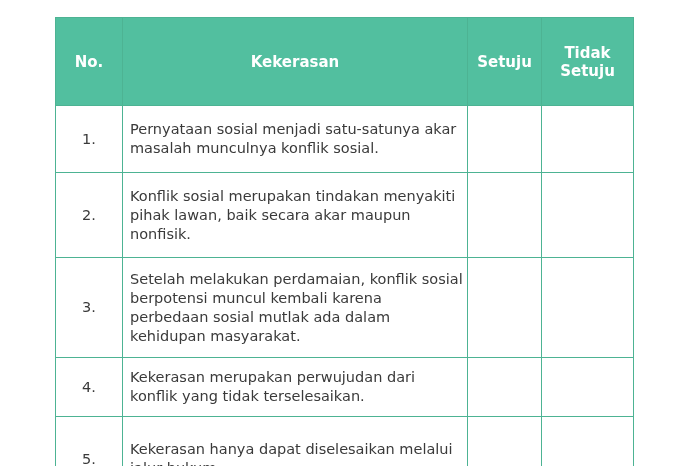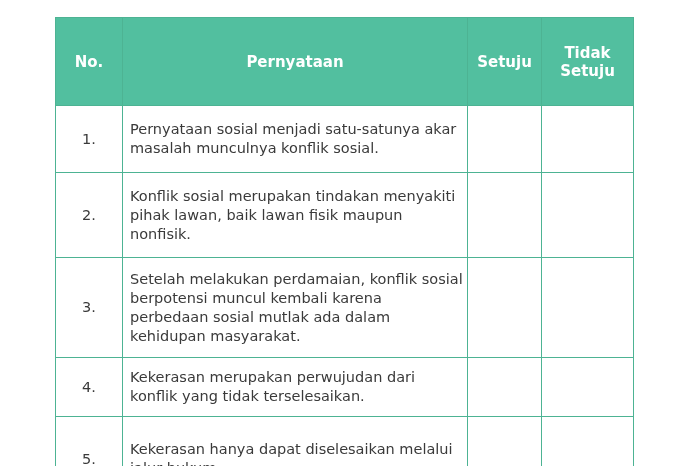--- a/index.html
+++ b/index.html
@@ -46,38 +46,38 @@
 <table class="survey">
   <colgroup>
     <col style="width:67px">
     <col style="width:345px">
     <col style="width:74px">
     <col style="width:92px">
   </colgroup>
   <thead>
     <tr>
       <th>No.</th>
-      <th>Pernyataan</th>
+      <th>Kekerasan</th>
       <th>Setuju</th>
       <th class="th-multi">
         <span>Tidak</span>
         <span>Setuju</span>
       </th>
     </tr>
   </thead>
   <tbody>
     <tr style="height:67px">
       <td class="no">1.</td>
       <td class="stmt">Pernyataan sosial menjadi satu-satunya akar masalah munculnya konflik sosial.</td>
       <td></td>
       <td></td>
     </tr>
     <tr style="height:85px">
       <td class="no">2.</td>
-      <td class="stmt">Konflik sosial merupakan tindakan menyakiti pihak lawan, baik lawan fisik maupun nonfisik.</td>
+      <td class="stmt">Konflik sosial merupakan tindakan menyakiti pihak lawan, baik secara akar maupun nonfisik.</td>
       <td></td>
       <td></td>
     </tr>
     <tr style="height:100px">
       <td class="no">3.</td>
       <td class="stmt">Setelah melakukan perdamaian, konflik sosial berpotensi muncul kembali karena perbedaan sosial mutlak ada dalam kehidupan masyarakat.</td>
       <td></td>
       <td></td>
     </tr>
     <tr style="height:59px">

